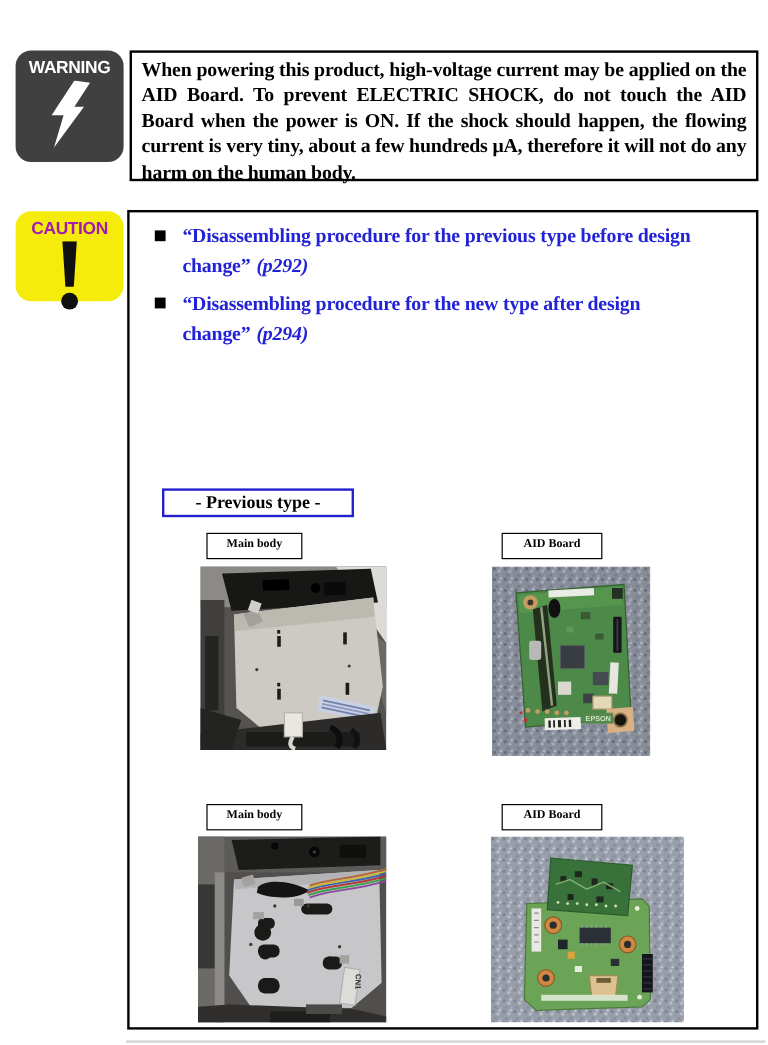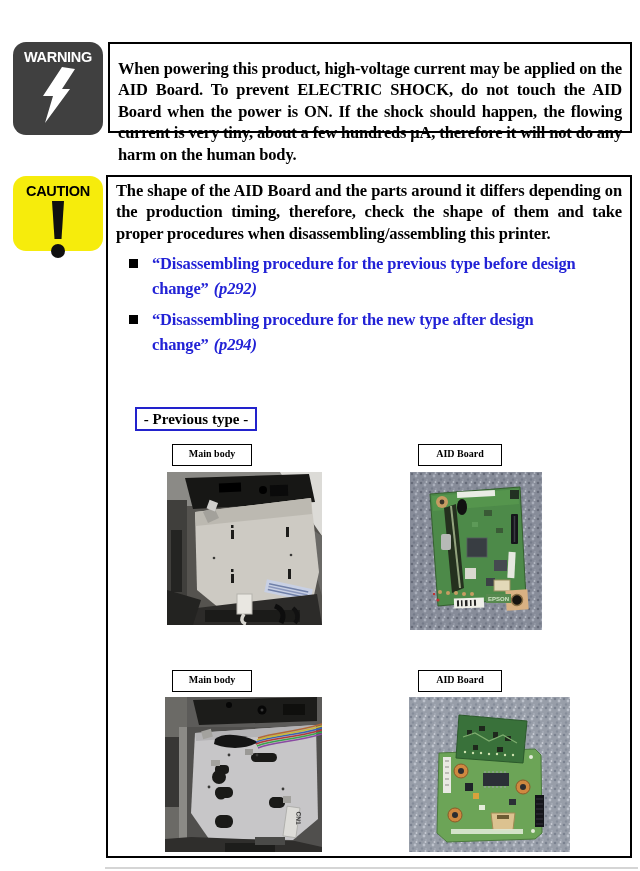--- a/index.html
+++ b/index.html
@@ -6,45 +6,45 @@
   .page{position:relative;width:640px;height:871px;background:#fff;overflow:hidden;
         font-family:"Liberation Serif", serif;color:#000;}
 
   .doc-title{position:absolute;left:11px;top:4px;font-size:20px;font-weight:bold;
              white-space:pre;letter-spacing:.2px;}
 
   
   .badge{position:absolute;left:13px;width:90px;border-radius:13px;text-align:center;
          font-family:"Liberation Sans", sans-serif;font-weight:bold;box-sizing:border-box;}
   .badge-warning{top:42px;height:93px;background:#404040;color:#fff;}
-  .badge-caution{top:176px;height:75px;background:#f6ec0c;color:#000000;}
+  .badge-caution{top:176px;height:75px;background:#f6ec0c;color:#a21caf;}
   .badge-label{display:block;margin-top:7px;font-size:14.5px;letter-spacing:-.3px;}
   .badge svg{display:block;margin:2px auto 0;}
 
   
-  .warn-box{position:absolute;left:108px;top:42px;width:524px;height:91px;
-            border:2px solid #000;box-sizing:border-box;padding:14px 8px 0;}
+  .warn-box{position:absolute;left:108px;top:42px;width:524px;height:109px;
+            border:2px solid #000;box-sizing:border-box;padding:3px 8px 0;}
   .caution-box{position:absolute;left:106px;top:175px;width:526px;height:683px;
                border:2px solid #000;box-sizing:border-box;}
 
   .warn-text{font-size:16.5px;font-weight:bold;line-height:21.4px;text-align:justify;
              letter-spacing:-.15px;}
   .caution-text{margin:3px 8px 0;font-size:16.5px;font-weight:bold;line-height:21.4px;
                 text-align:justify;letter-spacing:-.15px;}
 
   
   .ref-list{margin-top:7px;}
   .ref-item{position:relative;padding-left:44px;padding-right:14px;margin-bottom:6px;
             font-size:16.5px;font-weight:bold;line-height:25px;color:#2222d6;
             letter-spacing:-.15px;}
   .ref-bullet{position:absolute;left:21px;top:8px;width:9px;height:9px;background:#000;}
   .ref-page{font-style:italic;margin-left:5px;}
 
   
-  .type-label{position:absolute;width:122px;height:24px;border:2px solid #2222cc;
+  .type-label{position:absolute;width:160px;height:24px;border:2px solid #2222cc;
               box-sizing:border-box;background:#fff;text-align:center;
               font-size:15px;font-weight:bold;line-height:20px;color:#000;}
   .type-prev{left:27px;top:230px;}
   .type-new{left:27px;top:460px;}
 
   
   .photo-label{position:absolute;height:22px;border:1.5px solid #000;box-sizing:border-box;
                background:#fff;text-align:center;font-size:10px;font-weight:bold;
                line-height:18px;}
   .pl-prev-main{left:64px;top:267px;width:80px;}
@@ -81,21 +81,20 @@
 
   <div class="badge badge-caution">
     <span class="badge-label">CAUTION</span>
     <svg width="34" height="58" viewBox="0 0 34 58">
       <path d="M11,0 L23,0 L20.5,38 L13.5,38 Z" fill="#101010"></path>
       <circle cx="17" cy="50" r="7" fill="#101010"></circle>
     </svg>
   </div>
 
   <div class="caution-box" style="position:absolute;">
-    <div class="caution-text">The shape of the AID Board and the parts around it differs depending on the production timing, therefore, check the shape of them and take proper procedures when disassembling/assembling this printer.</div>
 
     <div class="ref-list">
       <div class="ref-item">
         <span class="ref-bullet"></span><span>“Disassembling procedure for the previous type before design change”</span><span class="ref-page">(p292)</span>
       </div>
       <div class="ref-item">
         <span class="ref-bullet"></span><span>“Disassembling procedure for the new type after design change”</span><span class="ref-page">(p294)</span>
       </div>
     </div>
 

